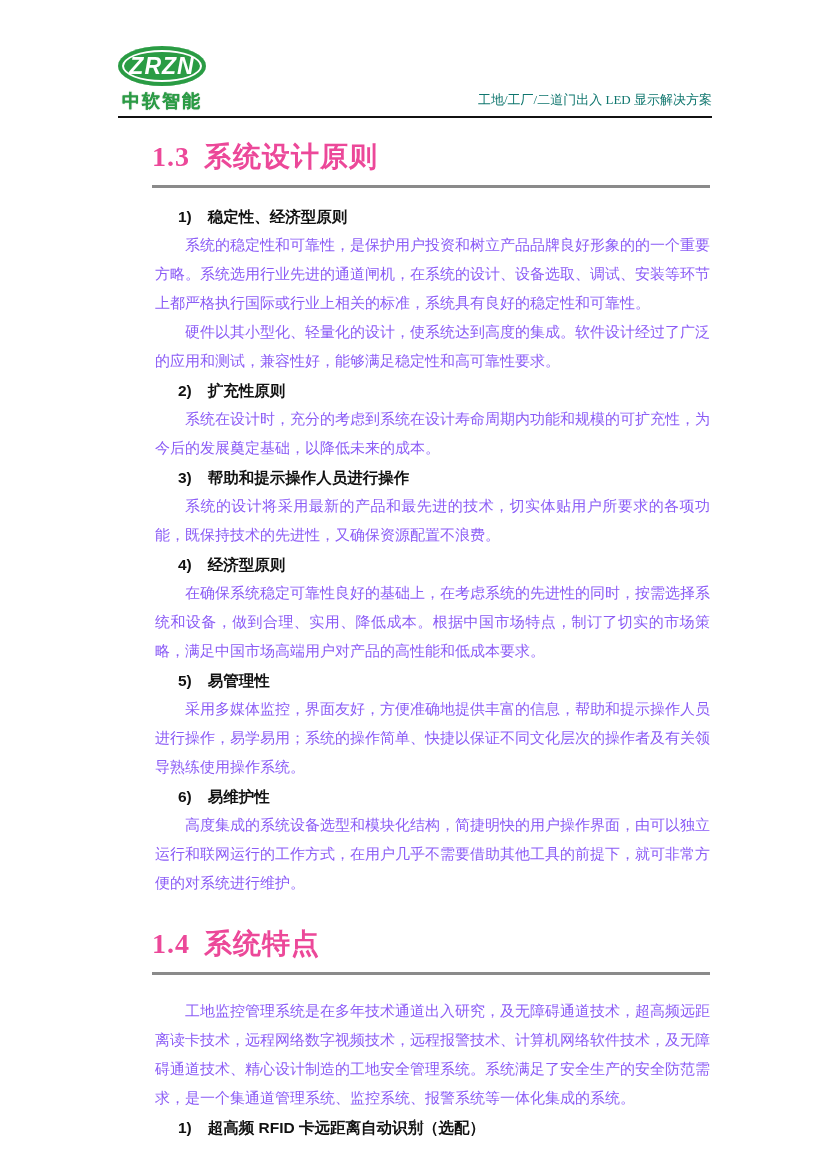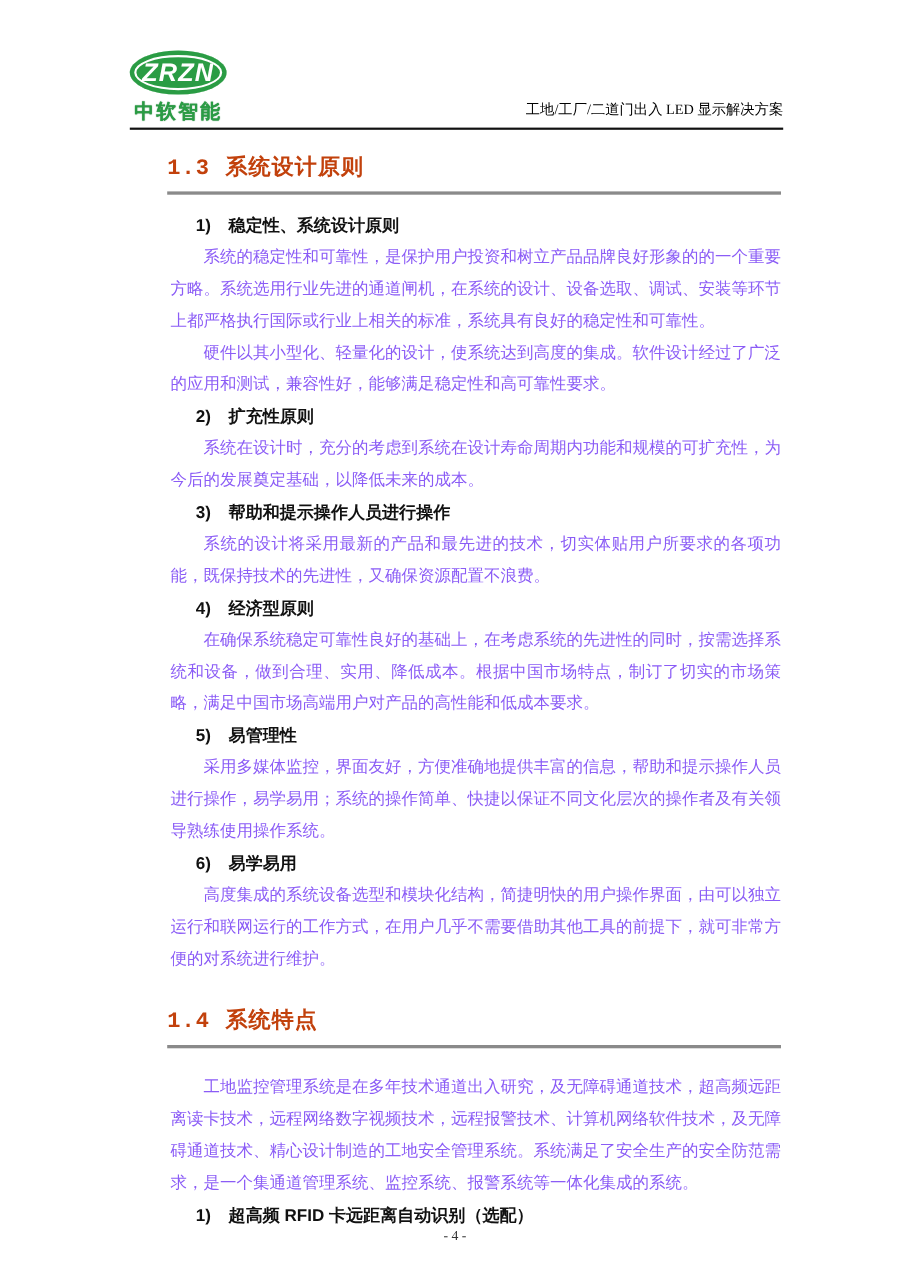--- a/index.html
+++ b/index.html
@@ -34,28 +34,28 @@
     font-size:23px; letter-spacing:1px; color:#ffffff;
   }
   .logo-company {
     margin-top:3px;
     font-family:"Liberation Sans", sans-serif;
     font-weight:bold; font-size:18px; letter-spacing:2px;
     color:#2a9c44;
     text-shadow:0 0 1px #1c7a33;
     text-align:center;
   }
-  .doc-title { font-size:13px; padding-bottom:4px; color:#000000; }
+  .doc-title { font-size:13px; padding-bottom:4px; color:#0f766e; }
 
   
   .section-head { margin:0 117px 0 152px; }
   .section-head h2 {
     margin:0 0 9px 0;
-    font-size:20px; font-weight:bold; color:#c2410c;
-    font-family:Liberation Mono, monospace;
+    font-size:28px; font-weight:bold; color:#ec4899;
+    font-family:Liberation Serif, serif;
     letter-spacing:1px;
   }
   .section-head h2 .sec-no { margin-right:14px; }
   .sec-rule { height:3px; background:#8a8a8a; border:0; margin:0; }
 
   .s13 { margin-top:138px; } 
   .s14 { margin-top:27px; }
 
   
   .content { margin:14px 117px 0 155px; font-size:15px; }
@@ -100,21 +100,21 @@
       <span class="sec-no">1.3</span><span>系统设计原则</span>
     </h2>
     <div class="sec-rule"></div>
   </div>
 
   <div class="content">
 
     <div class="item">
       <div class="item-h">
         <span>1)</span>
-        <span>稳定性、系统设计原则</span>
+        <span>稳定性、经济型原则</span>
       </div>
       <p class="para">系统的稳定性和可靠性，是保护用户投资和树立产品品牌良好形象的的一个重要方略。系统选用行业先进的通道闸机，在系统的设计、设备选取、调试、安装等环节上都严格执行国际或行业上相关的标准，系统具有良好的稳定性和可靠性。</p>
       <p class="para">硬件以其小型化、轻量化的设计，使系统达到高度的集成。软件设计经过了广泛的应用和测试，兼容性好，能够满足稳定性和高可靠性要求。</p>
     </div>
 
     <div class="item">
       <div class="item-h">
         <span>2)</span>
         <span>扩充性原则</span>
       </div>
@@ -141,21 +141,21 @@
       <div class="item-h">
         <span>5)</span>
         <span>易管理性</span>
       </div>
       <p class="para">采用多媒体监控，界面友好，方便准确地提供丰富的信息，帮助和提示操作人员进行操作，易学易用；系统的操作简单、快捷以保证不同文化层次的操作者及有关领导熟练使用操作系统。</p>
     </div>
 
     <div class="item">
       <div class="item-h">
         <span>6)</span>
-        <span>易学易用</span>
+        <span>易维护性</span>
       </div>
       <p class="para">高度集成的系统设备选型和模块化结构，简捷明快的用户操作界面，由可以独立运行和联网运行的工作方式，在用户几乎不需要借助其他工具的前提下，就可非常方便的对系统进行维护。</p>
     </div>
 
   </div>
 
   <div class="section-head s14">
     <h2>
       <span class="sec-no">1.4</span><span>系统特点</span>
     </h2>

